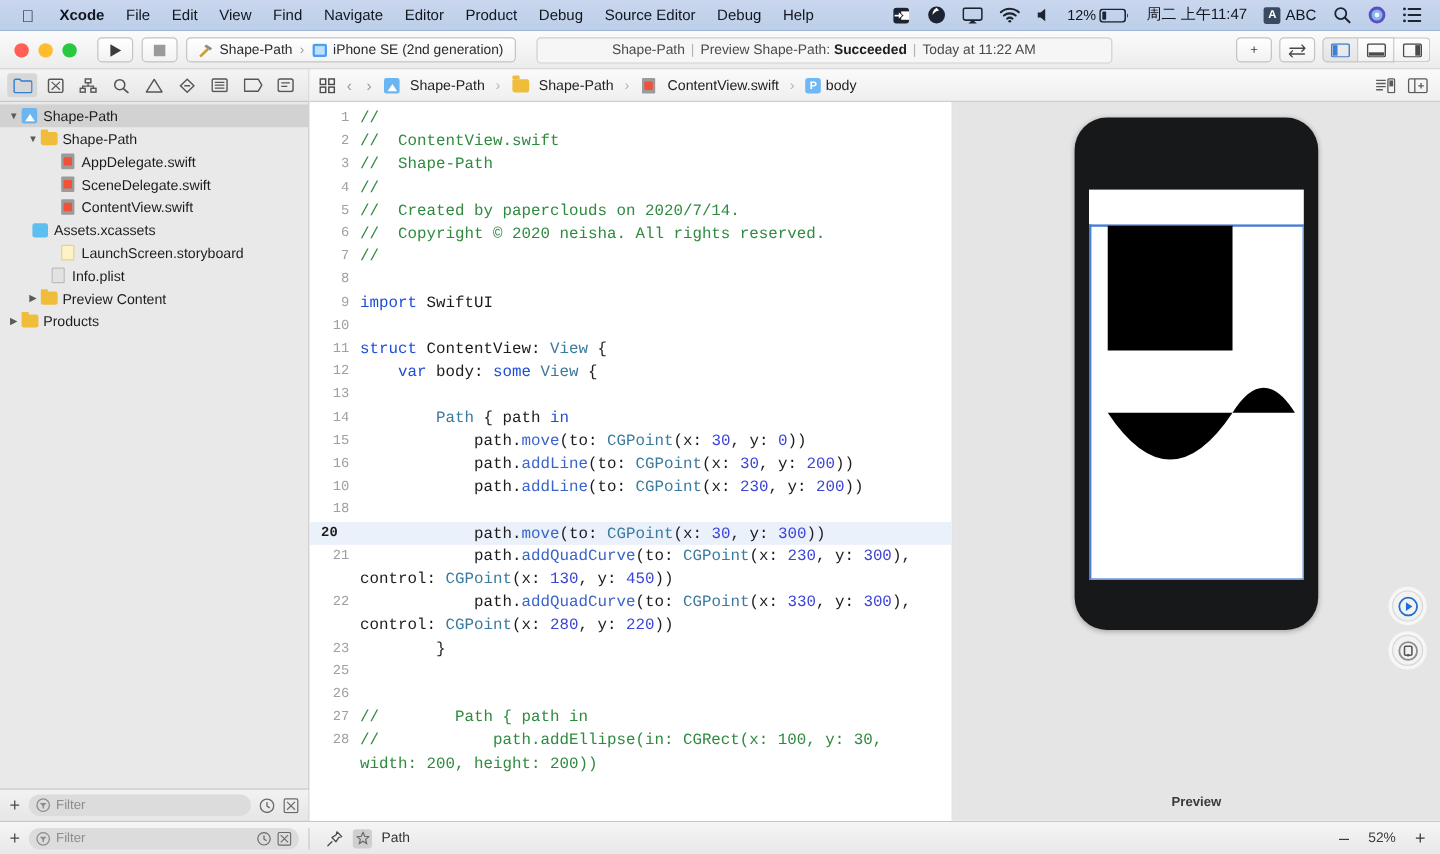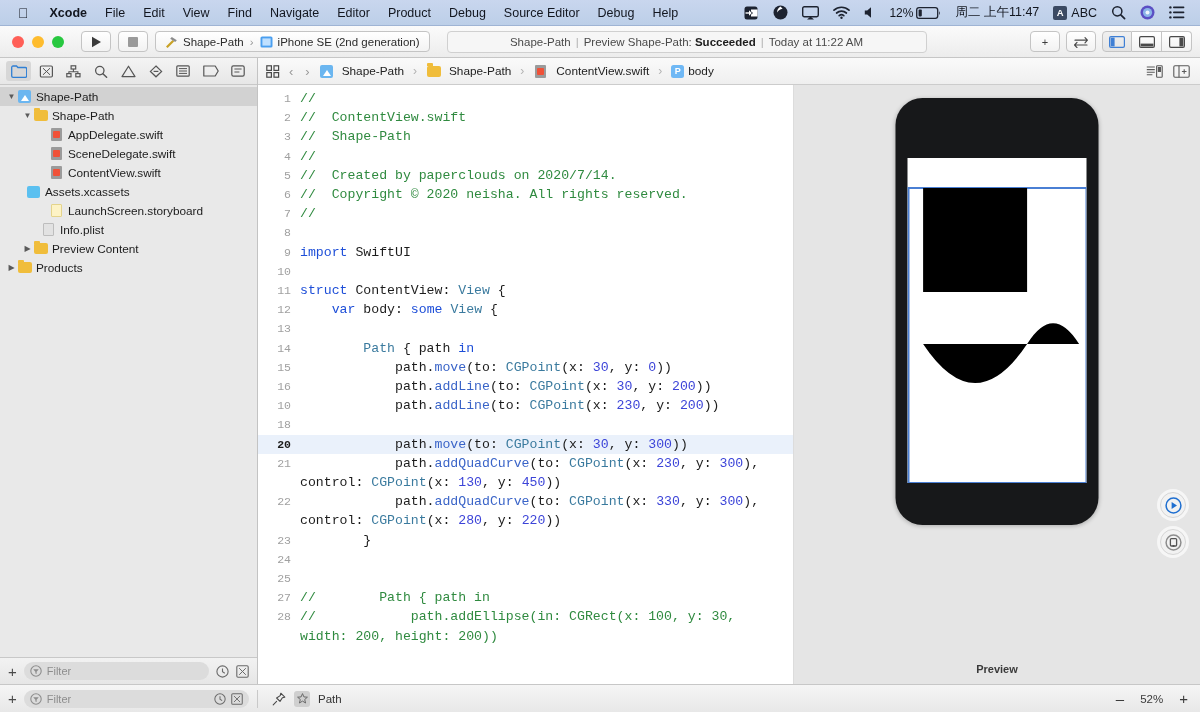--- a/index.html
+++ b/index.html
@@ -128,21 +128,21 @@
   .crumb-sep { color: #b3b3b3; padding: 0 3px; font-size: 12px; }
   .pbadge { width: 13px; height: 13px; border-radius: 2.5px; background: #6fb8f5; color: #fff; font-size: 9px; font-weight: bold; display: flex; align-items: center; justify-content: center; }
   .jb-right { margin-left: auto; display: flex; gap: 10px; align-items: center; padding-right: 2px; }
 
   .codewrap { flex: 1 1 auto; display: flex; min-height: 0; overflow: hidden; position: relative; }
   .code-pane { width: 536px; flex: 0 0 536px; background: #fff; overflow: hidden; position: relative; border-right: 1px solid #dcdcdc; }
   .codelines { font-family: "Liberation Mono", monospace; font-size: 13.2px; line-height: 19.2px; padding-top: 4px; }
   .cl { display: flex; min-height: 19.2px; }
   .cl.hl { background: #eaf1fb; }
   .gut { width: 42px; flex: 0 0 42px; text-align: right; padding-right: 9px; color: #a0a0a0; font-size: 11.5px; line-height: 19.2px; user-select: none; }
-  .cl.hl .gut { color: #1c1c1c; font-weight: bold; }
+  .cl.hl .gut { color: #1c1c1c; font-weight: bold; text-align: center; }
   .src { flex: 1 1 auto; white-space: pre-wrap; color: #1c1c1c; padding-right: 6px; word-break: break-word; }
   .cmt { color: #2f8a3f; }
   .kw  { color: #1d4ed8; }
   .typ { color: #3a7a9e; }
   .num { color: #3c44d8; }
   .mth { color: #3a64c8; }
   .plain { color: #1c1c1c; }
 
   
   .canvas { flex: 1 1 auto; background: #e5e5e5; position: relative; min-width: 0; overflow: hidden; }
@@ -650,25 +650,25 @@
               </div>
               <div class="cl">
                 <div class="gut">22</div>
                 <div class="src"><span class="plain">            path.</span><span class="mth">addQuadCurve</span><span class="plain">(to: </span><span class="typ">CGPoint</span><span class="plain">(x: </span><span class="num">330</span><span class="plain">, y: </span><span class="num">300</span><span class="plain">), control: </span><span class="typ">CGPoint</span><span class="plain">(x: </span><span class="num">280</span><span class="plain">, y: </span><span class="num">220</span><span class="plain">))</span></div>
               </div>
               <div class="cl">
                 <div class="gut">23</div>
                 <div class="src"><span class="plain">        }</span></div>
               </div>
               <div class="cl">
-                <div class="gut">24</div>
+                <div class="gut">25</div>
                 <div class="src">&nbsp;</div>
               </div>
               <div class="cl">
-                <div class="gut">25</div>
+                <div class="gut">26</div>
                 <div class="src">&nbsp;</div>
               </div>
               <div class="cl">
                 <div class="gut">27</div>
                 <div class="src"><span class="cmt">//        Path { path in</span></div>
               </div>
               <div class="cl">
                 <div class="gut">28</div>
                 <div class="src"><span class="cmt">//            path.addEllipse(in: CGRect(x: 100, y: 30, width: 200, height: 200))</span></div>
               </div>

